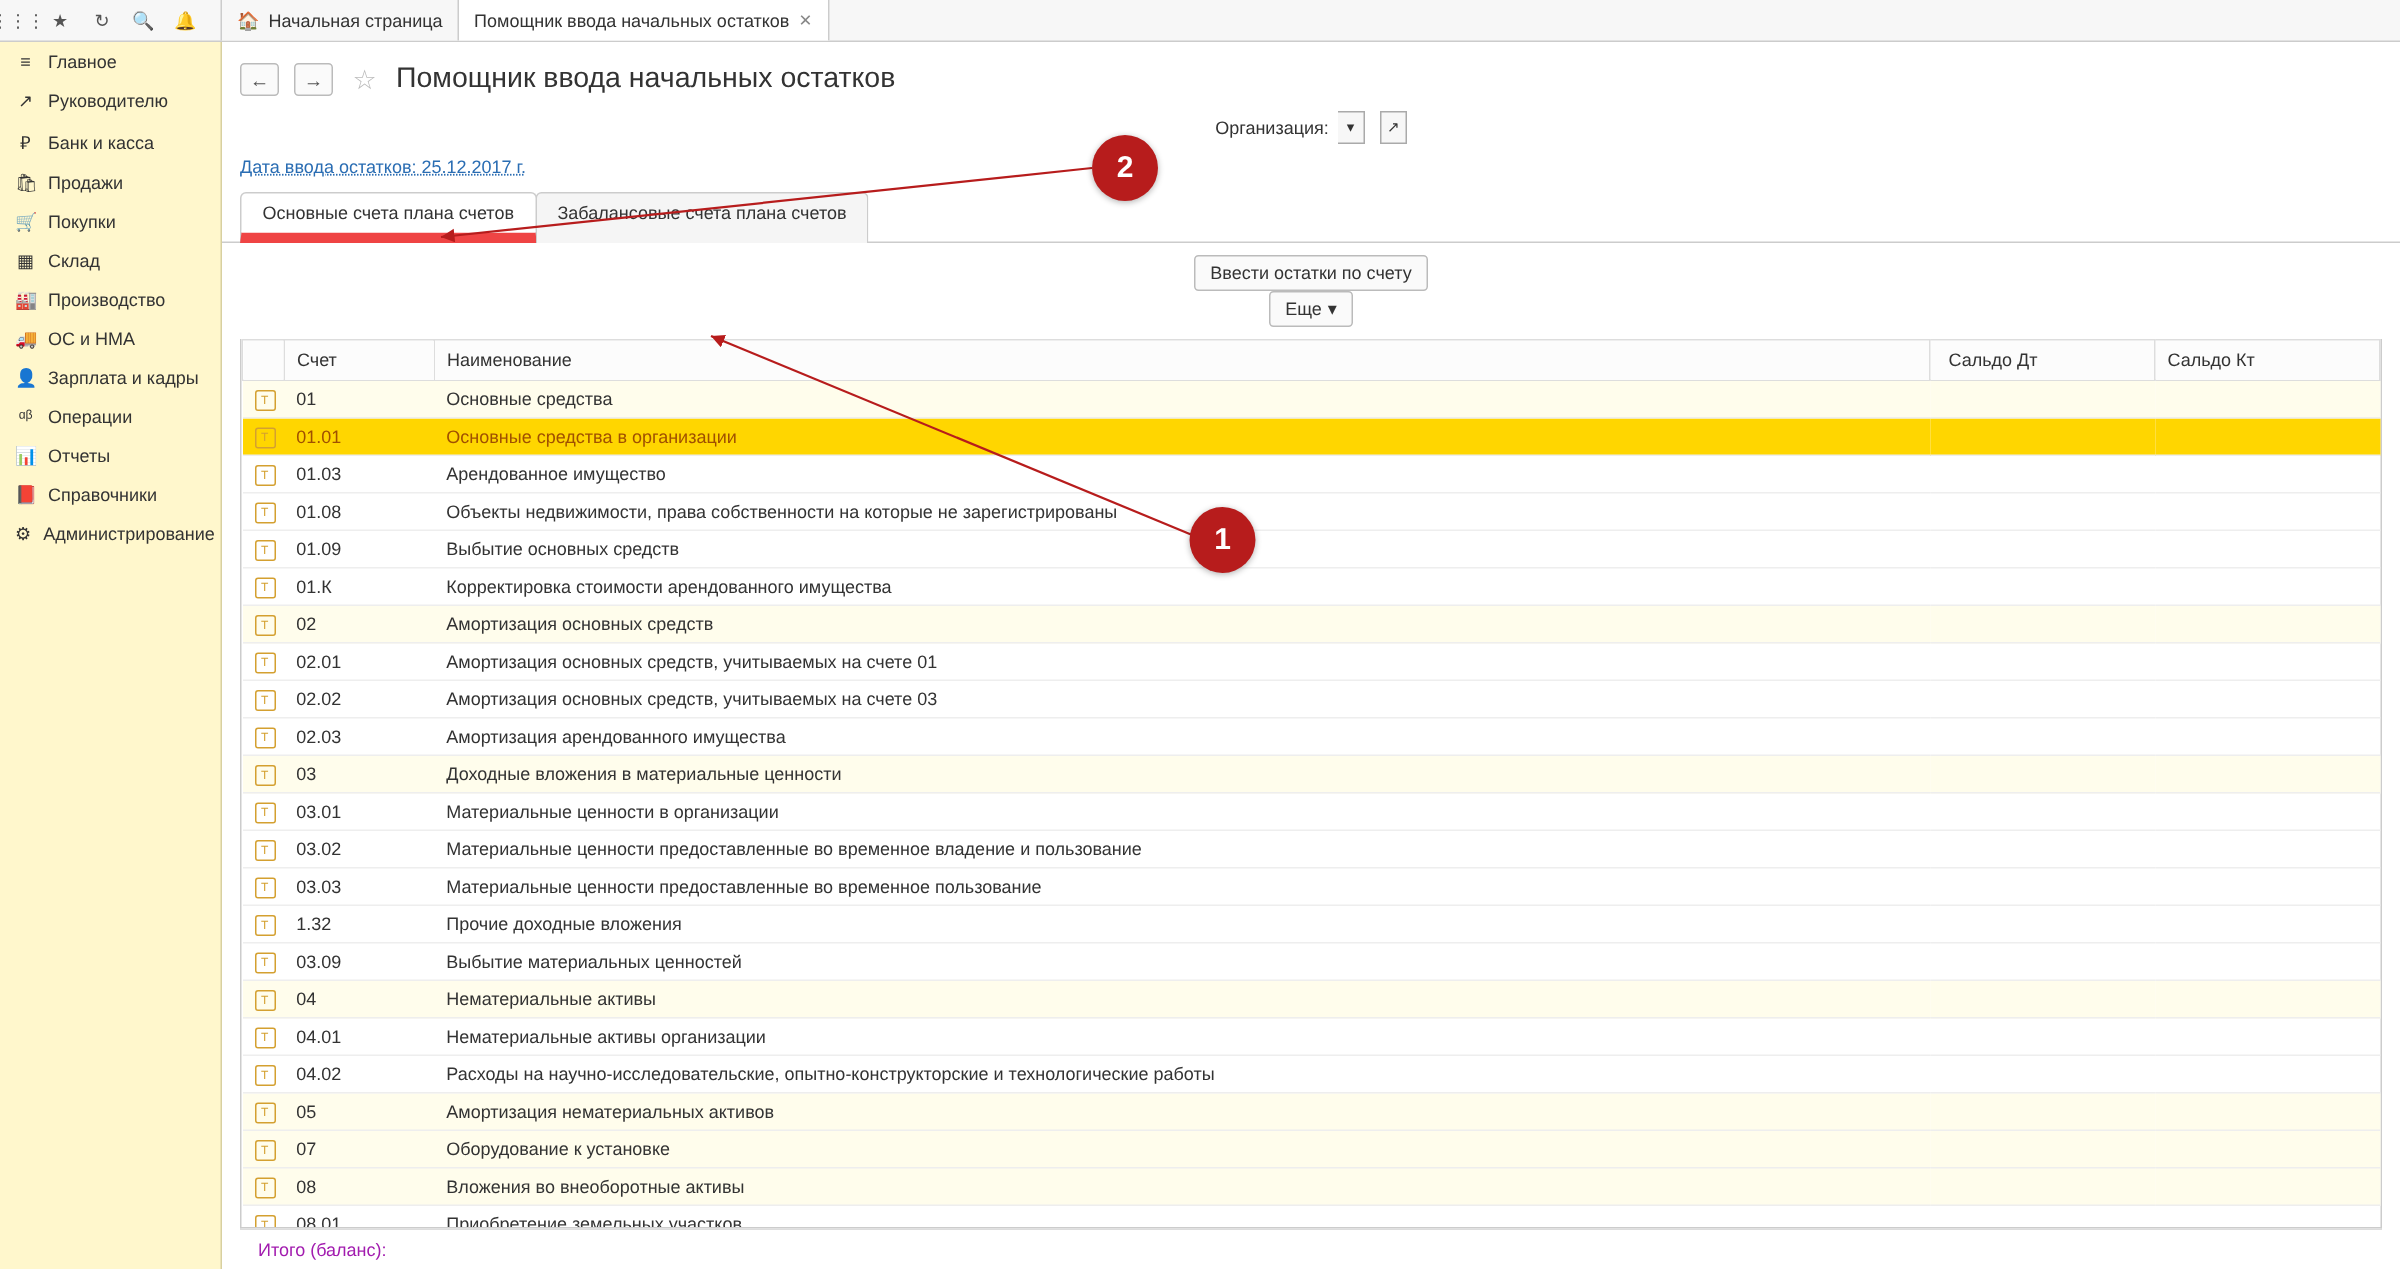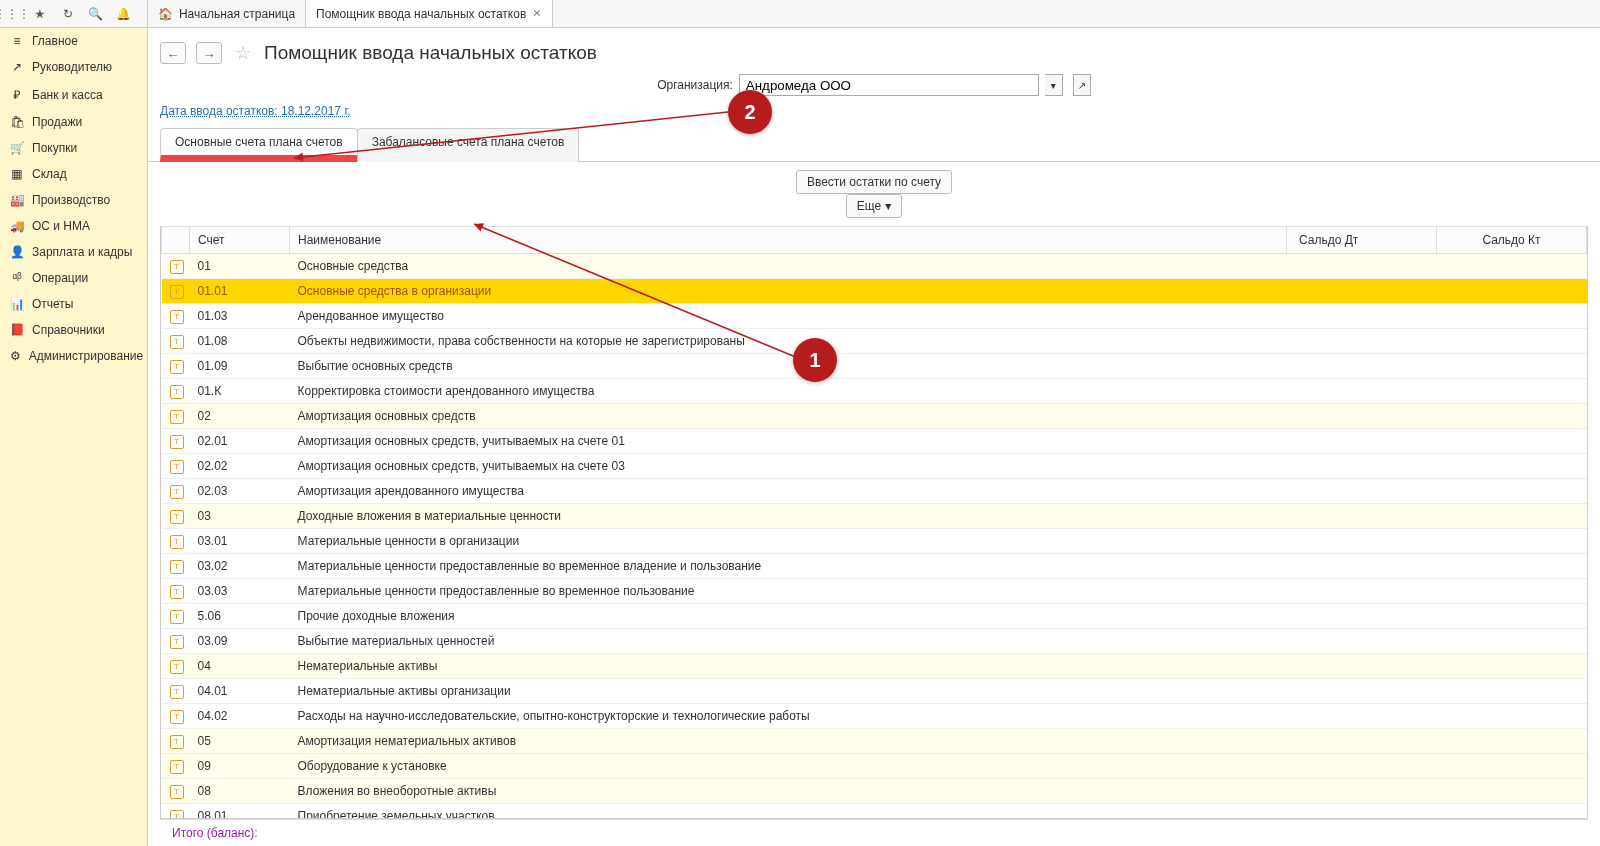--- a/index.html
+++ b/index.html
@@ -45,21 +45,21 @@
 .table-wrap { flex:1; overflow:auto; margin:0 12px 0 12px; border:1px solid #ccc; border-top:none; }
 table { width:100%; border-collapse:collapse; table-layout:fixed; }
 th { text-align:left; font-weight:normal; padding:6px 8px; border:1px solid #ddd; background:#fcfcfc; position:sticky; top:0; }
 td { padding:4px 8px; border-bottom:1px solid #eee; }
 tr.parent td { background:#fffdec; }
 tr.selected td { background:#ffd600; color:#a05000; }
 .col-icon { width:28px; text-align:center; }
 .col-acct { width:100px; }
 .col-name { }
 .col-sd { width:150px;padding-left:12px; }
-.col-sk { width:150px;text-align:center; }
+.col-sk { width:150px; }
 .acct-icon { display:inline-block; width:14px; height:14px; border:1px solid #d4a030; color:#d4a030; font-size:8px; line-height:12px; text-align:center; border-radius:2px; }
 
 .footer-row { padding:6px 12px; border-top:1px solid #ddd; color:#a21caf; margin:0 12px; }
 
 
 .callout { position:absolute; width:44px; height:44px; border-radius:50%; background:#b71c1c; color:#fff; display:flex; align-items:center; justify-content:center; font-size:20px; font-weight:bold; z-index:10; box-shadow:0 1px 4px rgba(0,0,0,.3); }
 .arrow { position:absolute; z-index:9; pointer-events:none; }
 </style>
 </head>
 <body>
@@ -146,27 +146,26 @@
     <div class="content">
       <div class="page-header">
         <div class="nav-btn">←</div>
         <div class="nav-btn">→</div>
         <div class="star-btn">☆</div>
         <div class="page-title">Помощник ввода начальных остатков</div>
       </div>
 
       <div class="org-row">
         <span class="org-label">Организация:</span>
-        <input class="org-input" value="Андромеда ООО" style="">
         <div class="org-btn">▾</div>
         <div class="org-btn" style="border-left:1px solid #aaa;margin-left:4px;">↗</div>
       </div>
 
       <div class="date-link">
-        <a>Дата ввода остатков: 18.12.2017 г.</a>
+        <a>Дата ввода остатков: 25.12.2017 г.</a>
       </div>
 
       <div class="inner-tabs">
         <div class="inner-tab active">Основные счета плана счетов</div>
         <div class="inner-tab">Забалансовые счета плана счетов</div>
       </div>
 
       <div class="table-toolbar">
         <div class="btn">Ввести остатки по счету</div>
         <div class="btn">
@@ -280,21 +279,21 @@
               </tr>
               <tr>
                 <td class="col-icon"><span class="acct-icon">Т</span></td>
                 <td>03.03</td>
                 <td>Материальные ценности предоставленные во временное пользование</td>
                 <td></td>
                 <td></td>
               </tr>
               <tr>
                 <td class="col-icon"><span class="acct-icon">Т</span></td>
-                <td>5.06</td>
+                <td>1.32</td>
                 <td>Прочие доходные вложения</td>
                 <td></td>
                 <td></td>
               </tr>
               <tr>
                 <td class="col-icon"><span class="acct-icon">Т</span></td>
                 <td>03.09</td>
                 <td>Выбытие материальных ценностей</td>
                 <td></td>
                 <td></td>
@@ -322,21 +321,21 @@
               </tr>
               <tr class="parent">
                 <td class="col-icon"><span class="acct-icon">Т</span></td>
                 <td>05</td>
                 <td>Амортизация нематериальных активов</td>
                 <td></td>
                 <td></td>
               </tr>
               <tr class="parent">
                 <td class="col-icon"><span class="acct-icon">Т</span></td>
-                <td>09</td>
+                <td>07</td>
                 <td>Оборудование к установке</td>
                 <td></td>
                 <td></td>
               </tr>
               <tr class="parent">
                 <td class="col-icon"><span class="acct-icon">Т</span></td>
                 <td>08</td>
                 <td>Вложения во внеоборотные активы</td>
                 <td></td>
                 <td></td>

